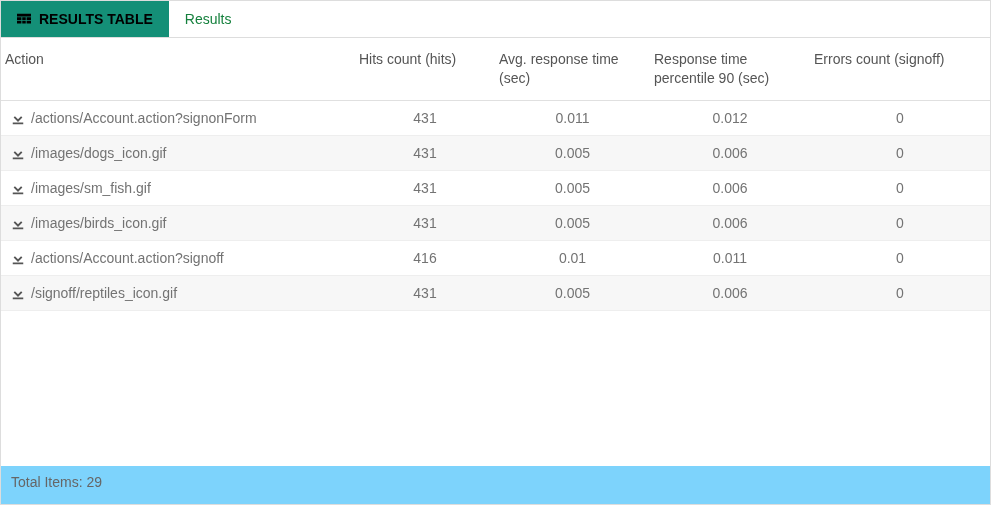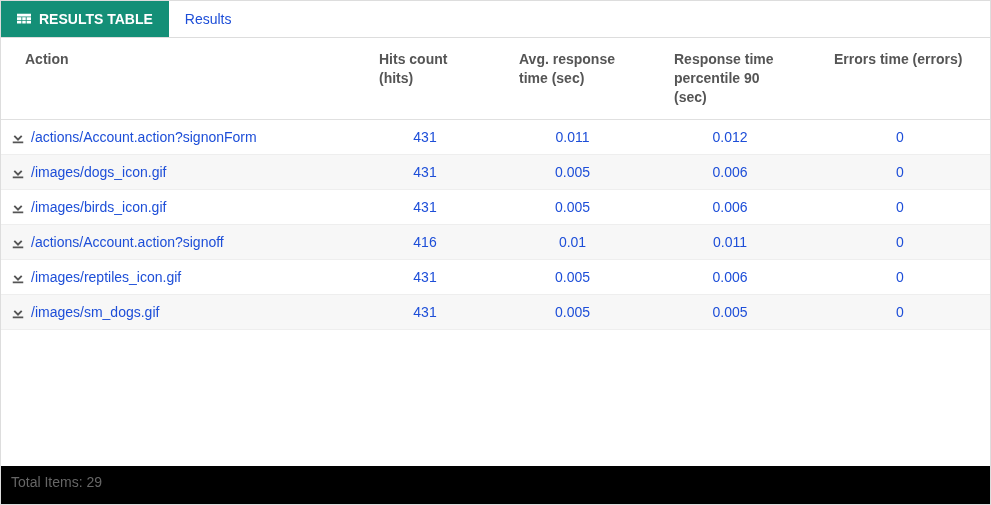--- a/index.html
+++ b/index.html
@@ -19,83 +19,83 @@
     }
     .tabs {
       display: flex;
       border-bottom: 1px solid #ddd;
       background: #fff;
     }
     .tab {
       padding: 10px 16px;
       cursor: pointer;
       font-size: 14px;
-      color: #1d4ed8;
+      color: #15803d;
       display: flex;
       align-items: center;
       gap: 8px;
     }
     .tab.active {
       background: #148f77;
-      color: #ffffff;
+      color: #000000;
       font-weight: 600;
     }
     .tab-icon {
       display: inline-flex;
     }
     .table-wrap {
       position: relative;
       height: calc(100% - 40px - 34px);
     }
     .table-scroll {
       overflow-y: scroll;
       height: 100%;
     }
     table {
       width: 100%;
       border-collapse: collapse;
     }
     thead th {
       text-align: left;
-      font-weight: 700;
+      font-weight: 400;
       color: #555;
-      padding: 12px 24px;
+      padding: 12px 4px;
       border-bottom: 1px solid #e0e0e0;
       background: #fff;
       position: sticky;
       top: 0;
       vertical-align: top;
       line-height: 1.35;
     }
     thead th.num { text-align: left; }
     tbody td {
       padding: 9px 10px;
       border-bottom: 1px solid #eee;
-      color: #1d4ed8;
+      color: #737373;
     }
     tbody tr:nth-child(even) { background: #f7f7f7; }
     tbody td.num { text-align: center; }
     .action-cell {
       display: flex;
       align-items: center;
       gap: 6px;
     }
     .dl-icon {
       display: inline-flex;
       flex-shrink: 0;
     }
     .footer {
       position: absolute;
       bottom: 0;
       left: 0;
       right: 0;
       padding: 8px 10px 14px 10px;
       color: #666;
       font-size: 14px;
-      background: #000000;
+      background: #7dd3fc;
     }
     .col-action { width: 354px; }
     .col-hits { width: 140px; }
     .col-avg { width: 155px; }
     .col-p90 { width: 160px; }
     .col-err { width: auto; }
 
     
     .table-scroll::-webkit-scrollbar { width: 14px; }
     .table-scroll::-webkit-scrollbar-track { background: #f0f0f0; }
@@ -121,21 +121,21 @@
 
   <div class="table-wrap">
     <div class="table-scroll">
       <table>
         <thead>
           <tr>
             <th class="col-action">Action</th>
             <th class="num col-hits">Hits count (hits)</th>
             <th class="num col-avg">Avg. response time (sec)</th>
             <th class="num col-p90">Response time percentile 90 (sec)</th>
-            <th class="num col-err">Errors time (errors)</th>
+            <th class="num col-err">Errors count (signoff)</th>
           </tr>
         </thead>
         <tbody id="tbody">
             <tr>
               <td class="col-action">
                 <div class="action-cell">
                   <span class="dl-icon">
                     <svg width="14" height="14" viewBox="0 0 16 16" fill="#555">
                       <path d="M8 1v8.5L4.5 6 3 7.5 8 12.5l5-5L11.5 6 8 9.5V1H8zM2 13h12v2H2v-2z"></path>
                     </svg>
@@ -165,20 +165,36 @@
               <td class="num">0</td>
             </tr>
             <tr>
               <td class="col-action">
                 <div class="action-cell">
                   <span class="dl-icon">
                     <svg width="14" height="14" viewBox="0 0 16 16" fill="#555">
                       <path d="M8 1v8.5L4.5 6 3 7.5 8 12.5l5-5L11.5 6 8 9.5V1H8zM2 13h12v2H2v-2z"></path>
                     </svg>
                   </span>
+                  <span>/images/sm_fish.gif</span>
+                </div>
+              </td>
+              <td class="num">431</td>
+              <td class="num">0.005</td>
+              <td class="num">0.006</td>
+              <td class="num">0</td>
+            </tr>
+            <tr>
+              <td class="col-action">
+                <div class="action-cell">
+                  <span class="dl-icon">
+                    <svg width="14" height="14" viewBox="0 0 16 16" fill="#555">
+                      <path d="M8 1v8.5L4.5 6 3 7.5 8 12.5l5-5L11.5 6 8 9.5V1H8zM2 13h12v2H2v-2z"></path>
+                    </svg>
+                  </span>
                   <span>/images/birds_icon.gif</span>
                 </div>
               </td>
               <td class="num">431</td>
               <td class="num">0.005</td>
               <td class="num">0.006</td>
               <td class="num">0</td>
             </tr>
             <tr>
               <td class="col-action">
@@ -197,42 +213,26 @@
               <td class="num">0</td>
             </tr>
             <tr>
               <td class="col-action">
                 <div class="action-cell">
                   <span class="dl-icon">
                     <svg width="14" height="14" viewBox="0 0 16 16" fill="#555">
                       <path d="M8 1v8.5L4.5 6 3 7.5 8 12.5l5-5L11.5 6 8 9.5V1H8zM2 13h12v2H2v-2z"></path>
                     </svg>
                   </span>
-                  <span>/images/reptiles_icon.gif</span>
-                </div>
-              </td>
-              <td class="num">431</td>
-              <td class="num">0.005</td>
-              <td class="num">0.006</td>
-              <td class="num">0</td>
-            </tr>
-            <tr>
-              <td class="col-action">
-                <div class="action-cell">
-                  <span class="dl-icon">
-                    <svg width="14" height="14" viewBox="0 0 16 16" fill="#555">
-                      <path d="M8 1v8.5L4.5 6 3 7.5 8 12.5l5-5L11.5 6 8 9.5V1H8zM2 13h12v2H2v-2z"></path>
-                    </svg>
-                  </span>
-                  <span>/images/sm_dogs.gif</span>
-                </div>
-              </td>
-              <td class="num">431</td>
-              <td class="num">0.005</td>
-              <td class="num">0.005</td>
+                  <span>/signoff/reptiles_icon.gif</span>
+                </div>
+              </td>
+              <td class="num">431</td>
+              <td class="num">0.005</td>
+              <td class="num">0.006</td>
               <td class="num">0</td>
             </tr>
           </tbody>
       </table>
     </div>
   </div>
 
   <div class="footer">
     <span>Total Items:</span>
     <span>29</span>

